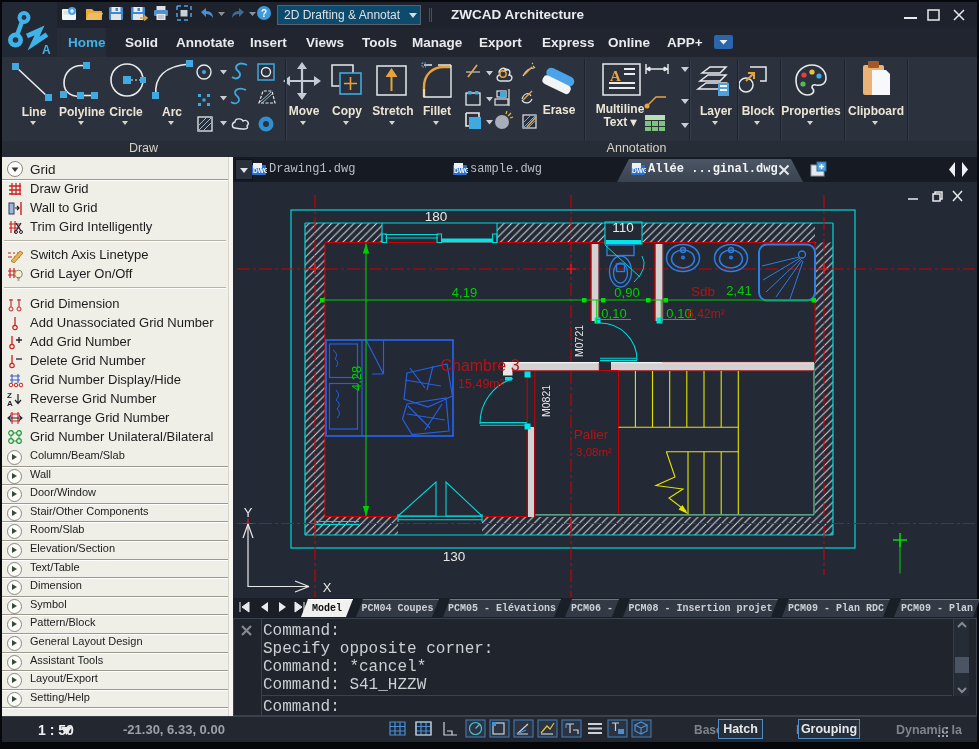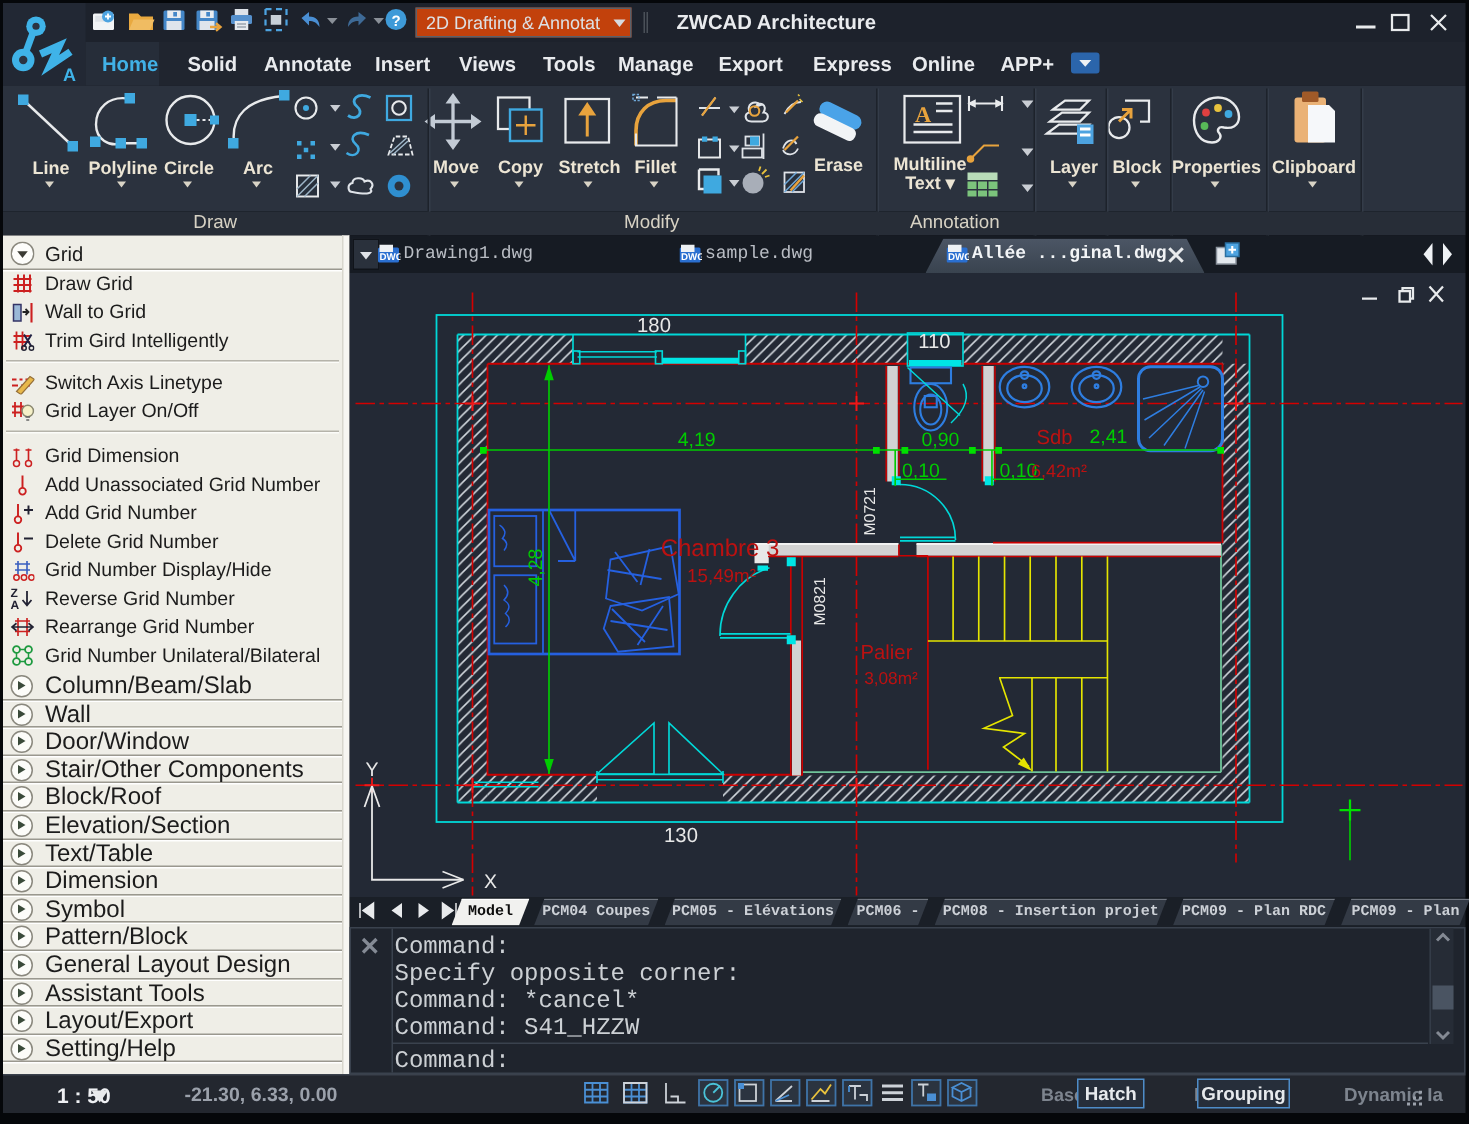--- a/index.html
+++ b/index.html
@@ -20,21 +20,21 @@
 .caret { position:absolute; width:0; height:0; border-left:3.5px solid transparent; border-right:3.5px solid transparent; border-top:4px solid #d9d4c6; }
 .vsep { position:absolute; top:2px; height:138px; width:1px; background:#1d222b; box-shadow:1px 0 0 #343c49; }
 
 #sidebar { left:2px; top:157px; width:231px; height:559px; background:#efeee7; border-right:1px solid #c8c6bd; }
 .sb-row { position:absolute; left:0; width:226px; height:19px; color:#1c1c1c; font-size:13px; }
 .sb-txt { position:absolute; left:28px; top:1px; white-space:nowrap; }
 .sb-hdr { border-bottom:1px solid #9a988f; box-shadow:0 1px 0 #ffffff;padding-left:12px; }
 .sb-ico { position:absolute; left:5px; top:1px; width:16px; height:16px; }
 .sb-sep { position:absolute; left:2px; width:222px; height:1px; background:#b5b3aa; box-shadow:0 1px 0 #fcfcf9; }
 #sb-scroll { position:absolute; left:226px; top:0; width:5px; height:559px; background:#f7f6f2; border-left:1px solid #d8d6cd; }
-.sb-col { height:18.6px; padding-left:28px; padding-top:1px; font-size:16px; }
+.sb-col { height:18.6px; padding-left:28px; padding-top:1px; font-size:11px; }
 .sb-col::before { content:""; position:absolute; left:5px; top:2px; width:13px; height:13px; border-radius:50%; background:#fcfcf9; border:1px solid #8a887e; }
 .sb-col::after { content:""; position:absolute; left:10px; top:6px; width:0; height:0; border-top:3.5px solid transparent; border-bottom:3.5px solid transparent; border-left:5px solid #3a4a3a; }
 
 #doctabbar { left:233px; top:157px; width:744px; height:25px; background:#161b23; }
 .dwgico { position:absolute; width:15px; height:13px; }
 .doctab-txt { position:absolute; top:5px; font-family:"Liberation Mono", monospace; font-size:12px; color:#b9bdc4; white-space:nowrap;text-align:center; }
 
 #canvas { left:233px; top:182px; width:744px; height:416px; background:#232935; }
 
 #laytabs { left:233px; top:598px; width:744px; height:20px; background:#1a1f27; }
@@ -100,21 +100,21 @@
       <g transform="translate(228,4)">
           <path d="M14 6 L9 2 V5 C4 5 2 8 2 12 C4 9 6 8 9 8 V11 Z" fill="#3e6a96"></path>
         </g>
       <path d="M247 10 l3.5 4 3.5 -4 z" fill="#8a9098"></path>
 
       <g transform="translate(255,4)">
           <circle cx="7" cy="7" r="7" fill="#3e9ad8"></circle>
           <text x="7" y="11" font-size="10" font-weight="bold" fill="#fff" text-anchor="middle">?</text>
         </g>
     </svg>
-    <div class="abs" style="left:275px;top:3px;width:144px;height:20px;background:#c2410c;border:1px solid #5a616b;color:#dde0e4;font-size:12px;line-height:18px;padding-left:6px;white-space:nowrap;overflow:hidden">2D Drafting &amp; Annota​t</div>
+    <div class="abs" style="left:275px;top:3px;width:144px;height:20px;background:#0c4a6e;border:1px solid #5a616b;color:#dde0e4;font-size:12px;line-height:18px;padding-left:6px;white-space:nowrap;overflow:hidden">2D Drafting &amp; Annota​t</div>
     <svg width="16" height="20" style="position:absolute;left:404px;top:3px">
         <path d="M3 8 l4 5 4 -5 z" fill="#d7dade"></path>
       </svg>
     <div class="abs" style="left:427px;top:6px;width:1px;height:14px;background:#4a5058;box-shadow:2px 0 0 #4a5058"></div>
     <div class="abs" style="left:449px;top:5px;color:#e9ebee;font-size:13.5px;font-weight:bold">ZWCAD Architecture</div>
     <svg width="80" height="26" style="position:absolute;left:895px;top:0">
       <path d="M7 16 h13" stroke="#e8eaec" stroke-width="2"></path>
       <rect x="31" y="8" width="11" height="10" fill="none" stroke="#e8eaec" stroke-width="1.5"></rect>
       <path d="M57 8 l10 10 M67 8 l-10 10" stroke="#e8eaec" stroke-width="1.5"></path>
     </svg>
@@ -331,21 +331,20 @@
     <div class="vsep" style="left:283px"></div>
     <div class="vsep" style="left:582px"></div>
     <div class="vsep" style="left:687px"></div>
     <div class="vsep" style="left:735px"></div>
     <div class="vsep" style="left:778px"></div>
     <div class="vsep" style="left:842px"></div>
     <div class="vsep" style="left:905px"></div>
   </div>
   <div id="ribbonlabels" class="abs">
     <div class="panlab" style="left:0;width:283px">Draw</div>
-    <div class="panlab" style="left:283px;width:299px">Modify</div>
     <div class="panlab" style="left:582px;width:105px">Annotation</div>
   </div>
   <div id="sidebar" class="abs">
     <div class="sb-row sb-hdr" style="top:2px;height:21px">
       <svg class="sb-ico" style="top:2px">
           <circle cx="8" cy="8" r="7.5" fill="#fdfdfb" stroke="#8a887e"></circle>
           <path d="M4.5 6.5 h7 l-3.5 4.5 z" fill="#3a3a33"></path>
         </svg>
       <span class="sb-txt" style="top:3px;font-size:13.5px">Grid</span>
     </div>
@@ -452,21 +451,21 @@
           <circle cx="4" cy="12" r="2.3" fill="none" stroke="#1e9a40" stroke-width="1.2"></circle>
           <circle cx="12" cy="12" r="2.3" fill="none" stroke="#1e9a40" stroke-width="1.2"></circle>
           <path d="M6 4 h4 M6 12 h4 M4 6 v4 M12 6 v4" stroke="#1e9a40"></path>
         </svg>
         <span class="sb-txt">Grid Number Unilateral/Bilateral</span>
       </div>
     <div class="sb-row sb-hdr sb-col" style="top:291px">Column/Beam/Slab</div>
     <div class="sb-row sb-hdr sb-col" style="top:309.6px">Wall</div>
     <div class="sb-row sb-hdr sb-col" style="top:328.2px">Door/Window</div>
     <div class="sb-row sb-hdr sb-col" style="top:346.8px">Stair/Other Components</div>
-    <div class="sb-row sb-hdr sb-col" style="top:365.4px">Block/Roof</div>
+    <div class="sb-row sb-hdr sb-col" style="top:365.4px">Room/Slab</div>
     <div class="sb-row sb-hdr sb-col" style="top:384px">Elevation/Section</div>
     <div class="sb-row sb-hdr sb-col" style="top:402.6px">Text/Table</div>
     <div class="sb-row sb-hdr sb-col" style="top:421.2px">Dimension</div>
     <div class="sb-row sb-hdr sb-col" style="top:439.8px">Symbol</div>
     <div class="sb-row sb-hdr sb-col" style="top:458.4px">Pattern/Block</div>
     <div class="sb-row sb-hdr sb-col" style="top:477px">General Layout Design</div>
     <div class="sb-row sb-hdr sb-col" style="top:514.2px">Layout/Export</div>
     <div class="sb-row sb-hdr sb-col" style="top:495.6px">Assistant Tools</div>
     <div class="sb-row sb-hdr sb-col" style="top:532.8px">Setting/Help</div>
     <div id="sb-scroll"></div>

